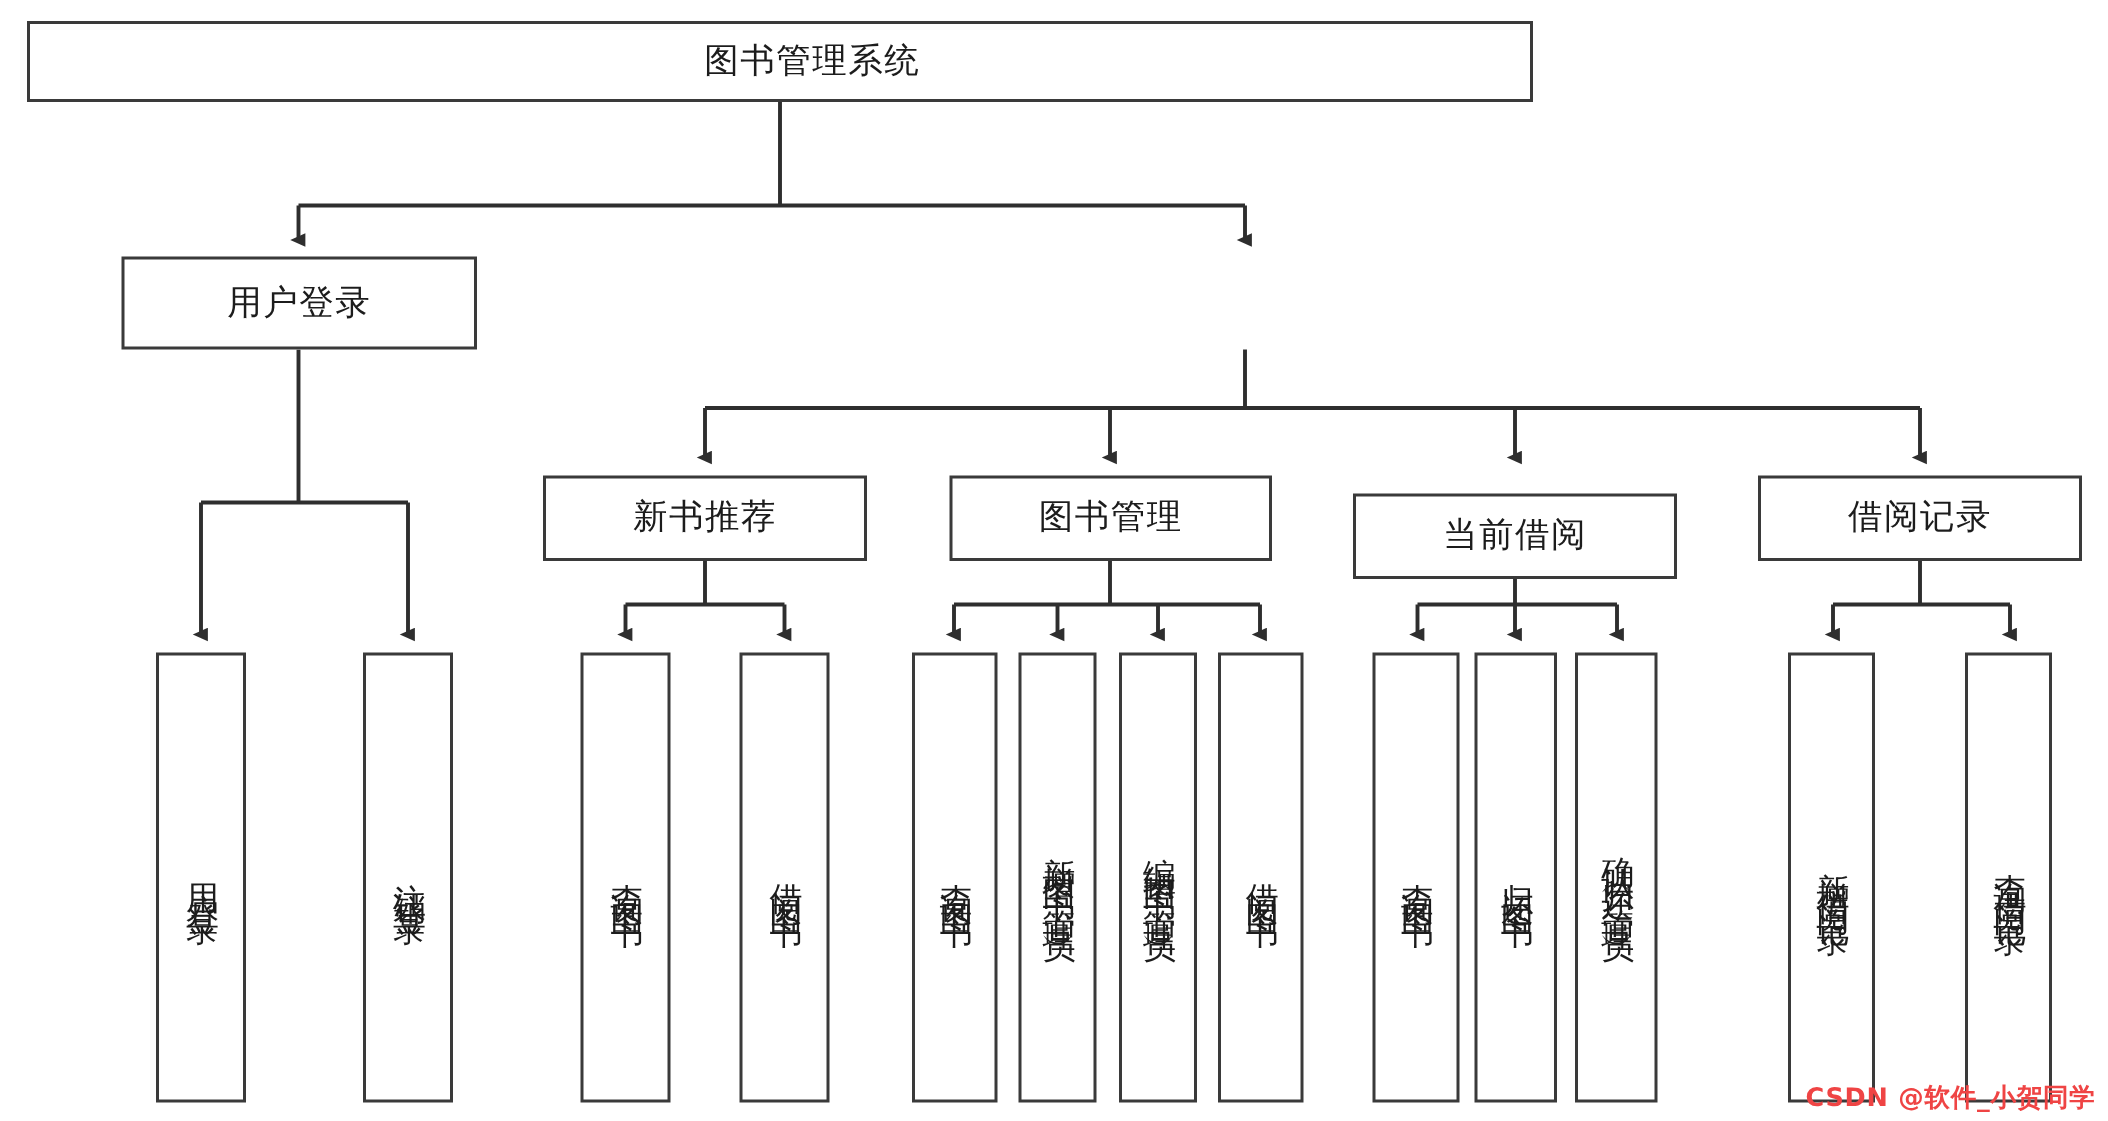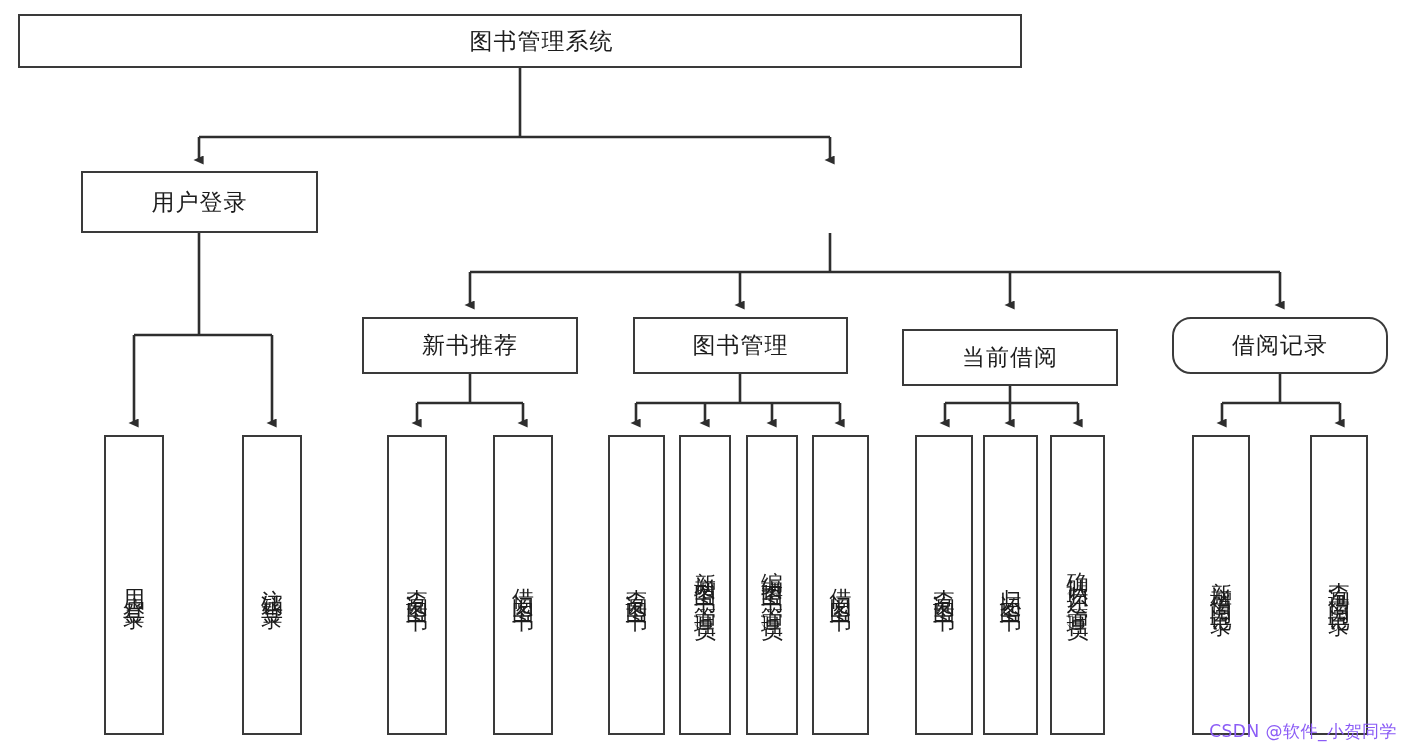--- a/index.html
+++ b/index.html
@@ -51,24 +51,25 @@
     letter-spacing:7px;
     line-height:1;
     white-space:nowrap;
     text-align:center;
   }
   .watermark{
     position:absolute;
     right:8px;
     bottom:4px;
     font-size:17px;
-    color:#8b5cf6;
+    color:#ef4444;
     letter-spacing:0.5px;
     z-index:5;
     white-space:nowrap;
+    font-weight:bold;
   }
 </style>
 </head>
 <body>
 
 <div id="canvas">
 
   <svg id="edges" viewBox="0 0 1405 747" xmlns="http://www.w3.org/2000/svg">
     <defs>
       <marker id="arrow" markerWidth="11" markerHeight="11" refX="4.5" refY="5" orient="auto" markerUnits="userSpaceOnUse">
@@ -129,21 +130,21 @@
 
   <div class="node" style="left:362px; top:317px; width:216px; height:57px;">
     <span class="label">新书推荐</span>
   </div>
   <div class="node" style="left:633px; top:317px; width:215px; height:57px;">
     <span class="label">图书管理</span>
   </div>
   <div class="node" style="left:902px; top:317px; width:216px; height:57px;margin-top:12px;">
     <span class="label">当前借阅</span>
   </div>
-  <div class="node" style="left:1172px; top:317px; width:216px; height:57px;border-radius:19px;">
+  <div class="node" style="left:1172px; top:317px; width:216px; height:57px;">
     <span class="label">借阅记录</span>
   </div>
 
   <div class="node leaf" style="left:104px; top:435px; width:60px; height:300px;">
     <span class="label">用户登录</span>
   </div>
   <div class="node leaf" style="left:242px; top:435px; width:60px; height:300px;">
     <span class="label">注销登录</span>
   </div>
 

